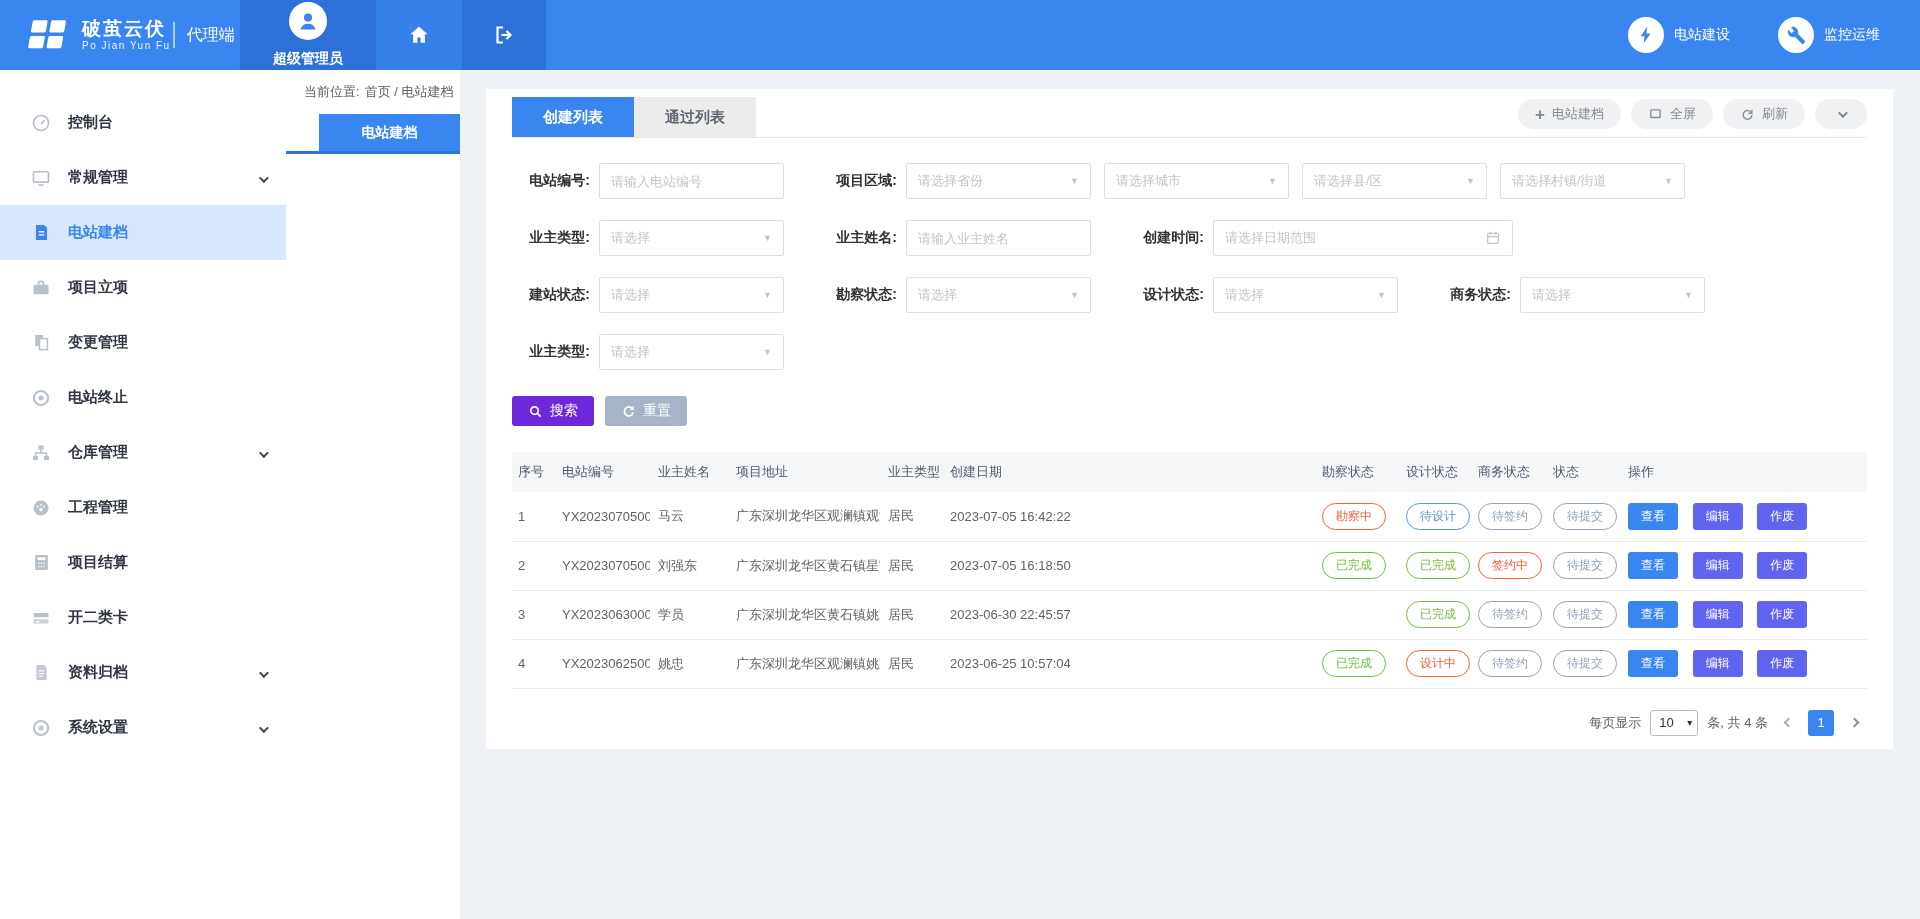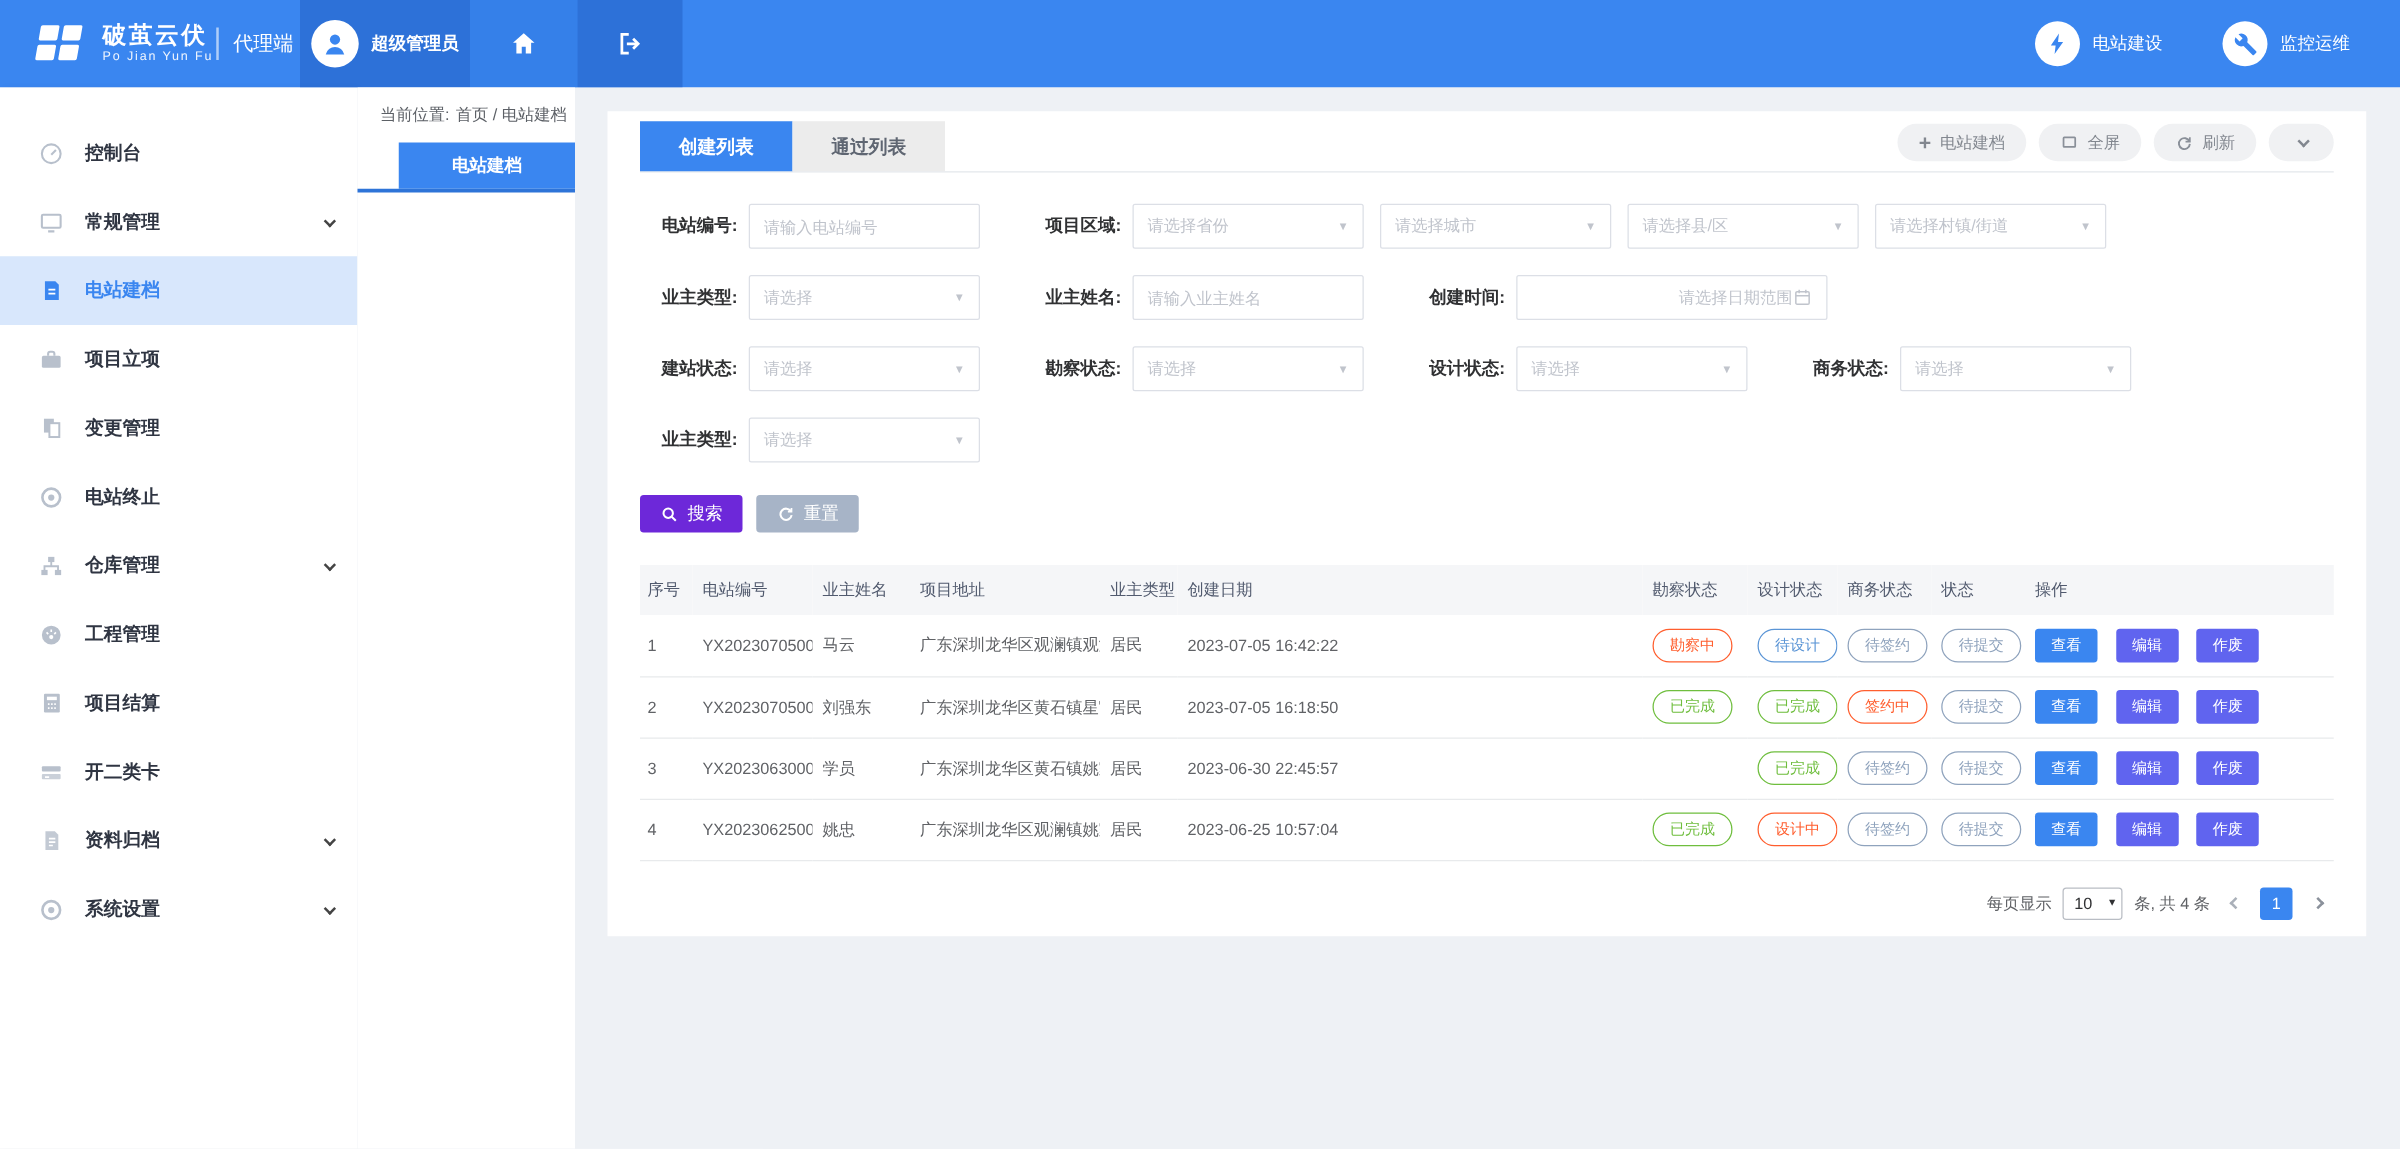--- a/index.html
+++ b/index.html
@@ -10,21 +10,21 @@
 
   
   .header { height:70px; background:#3a86f0; display:flex; align-items:stretch; color:#fff; flex:none; }
   .logo-area { width:240px; display:flex; align-items:center; padding-left:28px; }
   .logo-text { margin-left:12px; }
   .logo-title { font-size:19px; font-weight:700; letter-spacing:2px; line-height:1.1; }
   .logo-sub { font-size:10px; letter-spacing:1.5px; opacity:.92; }
   .portal { display:flex; align-items:center; align-self:center; height:26px; margin-left:2px;
             padding-left:12px; border-left:2px solid rgba(255,255,255,.6); font-size:16px; }
   .hseg { display:flex; align-items:center; justify-content:center; cursor:pointer; }
-  .seg-user { width:136px; background:#2d71d8; gap:10px; }
+  .seg-user { width:136px; background:#2d71d8; gap:10px;flex-direction:column; }
   .seg-home { width:86px; background:#3580e9; }
   .seg-logout { width:84px; background:#2d71d8; }
   .avatar { width:38px; height:38px; border-radius:50%; background:#fff; display:flex; align-items:center; justify-content:center; }
   .user-name { font-size:14px; font-weight:700; }
   .right-nav { margin-left:auto; display:flex; align-items:center; gap:48px; padding-right:40px; }
   .nav-item { display:flex; align-items:center; gap:10px; font-size:14px; cursor:pointer; }
   .icon-circle { width:36px; height:36px; border-radius:50%; background:#fff; display:flex; align-items:center; justify-content:center; }
 
   
   .layout { flex:1; display:flex; min-height:0; }
@@ -69,21 +69,21 @@
              margin-right:9px; white-space:nowrap; }
   .f-col { display:flex; align-items:center; width:307px; flex:none; }
   .f-col.wide { width:auto; }
   .ctrl { height:36px; border:1px solid #dcdfe6; border-radius:2px; background:#fff; display:flex;
           align-items:center; padding:0 11px; font-size:13px; color:#c0c4cc; width:185px; flex:none; }
   .ctrl.sel { justify-content:space-between; cursor:pointer;text-align:center; }
   .ctrl.sel .caret { font-size:9px; color:#c0c4cc; }
   .sel + .sel { margin-left:13px; }
   input.ctrl { color:#606266; font-family:inherit; }
   input.ctrl::placeholder { color:#c0c4cc; }
-  .ctrl.date { width:249px; justify-content:flex-end; cursor:pointer; }
+  .ctrl.date { width:300px; justify-content:space-between; cursor:pointer; }
 
   .btn-row { display:flex; gap:11px; margin:26px 0 0 0; }
   .btn { height:30px; border:none; border-radius:3px; color:#fff; font-size:14px; display:inline-flex;
          align-items:center; gap:7px; padding:0 16px; cursor:pointer; font-family:inherit; }
   .btn.search { background:#6d28d9; }
   .btn.reset { background:#a7b4c7; }
 
   
   table.grid { width:100%; border-collapse:collapse; table-layout:fixed; font-size:13px; color:#606266; margin-top:26px; }
   .grid thead th { background:#f5f6f8; height:40px; font-weight:400; color:#515a6e; text-align:left;

